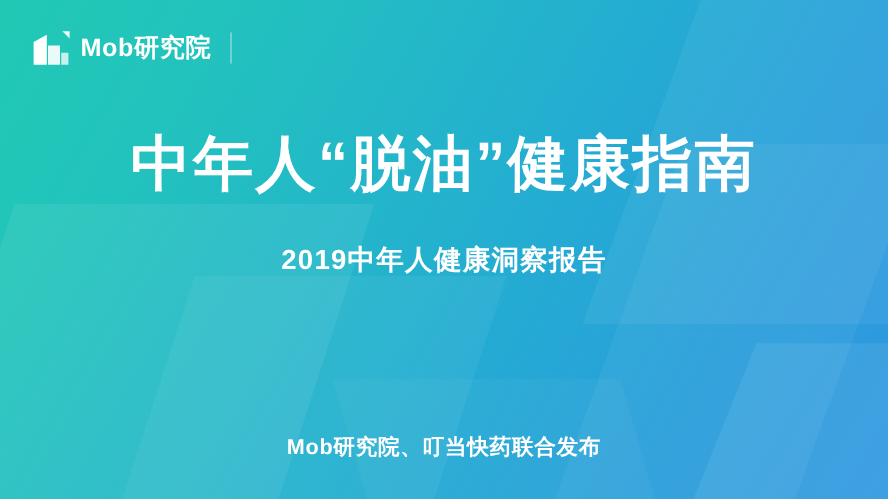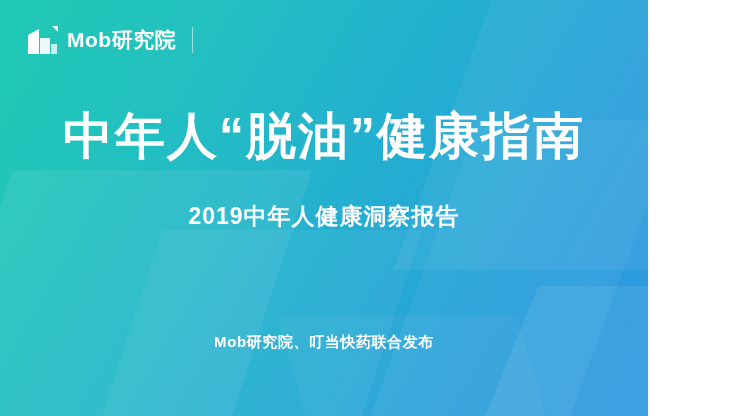--- a/index.html
+++ b/index.html
@@ -5,21 +5,21 @@
   html, body {
     margin: 0;
     padding: 0;
     background: #ffffff;
   }
   body {
     font-family: "Liberation Sans", sans-serif;
   }
   .slide {
     position: relative;
-    width: 648px;
+    width: 740px;
     height: 416px;
     overflow: hidden;
     background: linear-gradient(120deg, #21c9b4 0%, #22c3bc 18%, #23b8c8 38%, #24abd3 58%, #2a9fdb 78%, #2f97e0 100%);
   }
   
   .shape {
     position: absolute;
     pointer-events: none;
   }
   .shape-a {
@@ -161,24 +161,24 @@
     font-size: 23px;
     font-weight: bold;
     letter-spacing: 1px;
     margin: 35px 0 0 0;
     white-space: nowrap;
   }
   .publisher {
     position: absolute;
     left: 0;
     right: 0;
-    bottom: 64px;
+    bottom: 32px;
     text-align: center;
     color: #ffffff;
-    font-size: 15px;
+    font-size: 18px;
     font-weight: bold;
     letter-spacing: 0.6px;
   }
 </style>
 </head>
 <body>
 
 <div class="slide">
 
   <div class="shape shape-a"></div>

